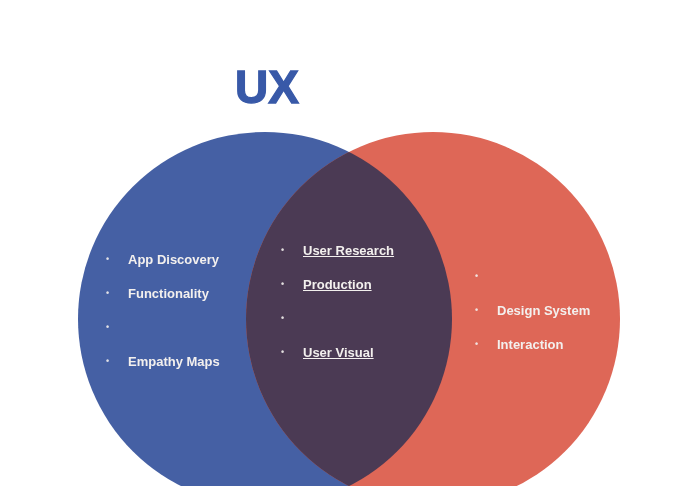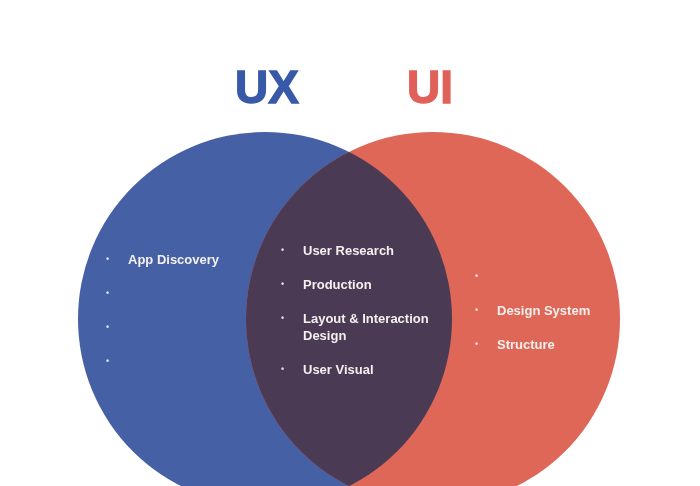--- a/index.html
+++ b/index.html
@@ -55,21 +55,21 @@
     flex:0 0 24px;
     width:24px;
     font-size:9px;
     line-height:17px;
     padding-left:2px;
     opacity:.9;
   }
   .label{
     line-height:17px;
   }
-  .list-overlap .label{max-width:150px;}
+  .list-overlap .label{max-width:150px;text-decoration:underline;}
   .list-ui .label{max-width:110px;}
   .list-ux .label{max-width:150px;}
 </style>
 </head>
 <body>
 
 <div class="canvas">
 
   <svg class="venn-svg" width="700" height="486" viewBox="0 0 700 486">
     <defs>
@@ -77,64 +77,64 @@
         <circle cx="265" cy="283" r="187"></circle>
       </clipPath>
     </defs>
     <circle cx="265" cy="283" r="187" fill="#4560A4"></circle>
     <circle cx="433" cy="283" r="187" fill="#DE6757"></circle>
     <circle cx="433" cy="283" r="187" clip-path="url(#clip-left-circle)" fill="#4B3A54"></circle>
   </svg>
 
   <div class="circle-title title-ux">UX</div>
 
-  <div class="circle-title title-ui">UI</div>
 
   <div class="list list-ux">
     <div class="item">
       <span class="bullet">•</span>
       <span class="label">App Discovery</span>
     </div>
     <div class="item">
       <span class="bullet">•</span>
+      <span class="label">Functionality</span>
     </div>
     <div class="item">
       <span class="bullet">•</span>
     </div>
     <div class="item">
       <span class="bullet">•</span>
+      <span class="label">Empathy Maps</span>
     </div>
   </div>
 
   <div class="list list-overlap">
     <div class="item">
       <span class="bullet">•</span>
       <span class="label">User Research</span>
     </div>
     <div class="item">
       <span class="bullet">•</span>
       <span class="label">Production</span>
     </div>
     <div class="item">
       <span class="bullet">•</span>
-      <span class="label">Layout &amp; Interaction Design</span>
     </div>
     <div class="item">
       <span class="bullet">•</span>
       <span class="label">User Visual</span>
     </div>
   </div>
 
   <div class="list list-ui">
     <div class="item">
       <span class="bullet">•</span>
     </div>
     <div class="item">
       <span class="bullet">•</span>
       <span class="label">Design System</span>
     </div>
     <div class="item">
       <span class="bullet">•</span>
-      <span class="label">Structure</span>
+      <span class="label">Interaction</span>
     </div>
   </div>
 
 </div>
 
 </body></html>

